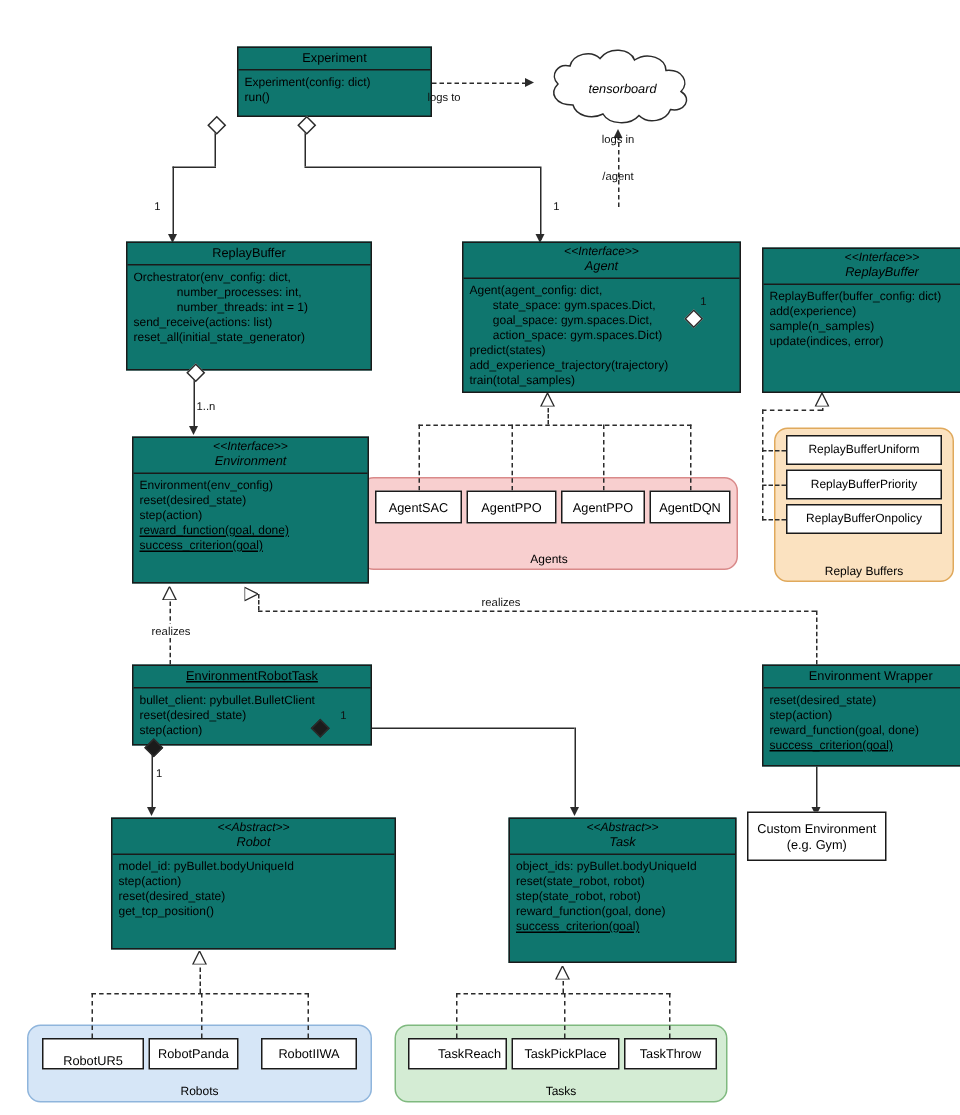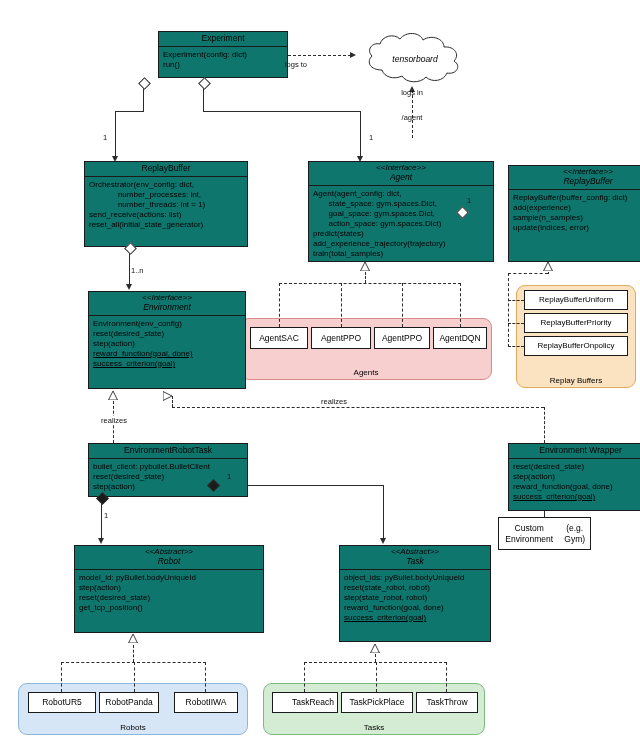--- a/index.html
+++ b/index.html
@@ -337,21 +337,21 @@
 
   <svg class="tri-right-o" style="left:163px;top:391px;" viewBox="0 0 10 10">
     <polygon points="0,0 10,5 0,10" fill="#ffffff" stroke="#2b2b2b" stroke-width="1"></polygon>
   </svg>
   <div class="dash-h" style="left:172px;top:407px;width:372px;"></div>
   <div class="dash-v" style="left:172px;top:396px;height:11px;"></div>
   <div class="dash-v" style="left:544px;top:407px;height:36px;"></div>
   <div class="lbl" style="left:310px;top:397px;width:48px;background:#fff;">realizes</div>
 
   <div class="uml" id="box-envrobottask" style="left:52px;top:443px;width:160px;height:54px;">
-    <div class="hdr" style="height:15px;">
+    <div class="hdr" style="height:15px;text-decoration:underline;">
       <span class="nm">EnvironmentRobotTask</span>
     </div>
     <div class="body">
       <div class="ln">bullet_client: pybullet.BulletClient</div>
       <div class="ln">reset(desired_state)</div>
       <div class="ln">step(action)</div>
     </div>
   </div>
 
   <div class="uml" id="box-envwrapper" style="left:472px;top:443px;width:145px;height:68px;">
@@ -362,21 +362,21 @@
       <div class="ln">reset(desired_state)</div>
       <div class="ln">step(action)</div>
       <div class="ln">reward_function(goal, done)</div>
       <div class="ln ul">success_criterion(goal)</div>
     </div>
   </div>
 
   <div class="ln-v" style="left:544px;top:511px;height:31px;"></div>
   <div class="arr-down" style="left:540.5px;top:538px;"></div>
 
-  <div class="simple" style="left:498px;top:517px;width:93px;height:33px;flex-direction:row;">
+  <div class="simple" style="left:498px;top:541px;width:93px;height:33px;flex-direction:column;">
     <span>Custom Environment</span>
     <span>(e.g. Gym)</span>
   </div>
 
   <div class="dia filled" style="left:98px;top:494px;"></div>
   <div class="ln-v" style="left:101px;top:502px;height:39px;"></div>
   <div class="arr-down" style="left:97.5px;top:538px;"></div>
   <div class="lbl" style="left:104px;top:511px;width:14px;text-align:left;">1</div>
 
   <div class="dia filled" style="left:209px;top:481px;"></div>
@@ -408,21 +408,21 @@
       <div class="ln">reset(state_robot, robot)</div>
       <div class="ln">step(state_robot, robot)</div>
       <div class="ln">reward_function(goal, done)</div>
       <div class="ln ul">success_criterion(goal)</div>
     </div>
   </div>
 
   <div class="group grp-robots" style="left:18px;top:683px;width:230px;height:52px;">
     <span class="glabel">Robots</span>
   </div>
-  <div class="simple" style="left:28px;top:692px;width:68px;height:21px;">
+  <div class="simple" style="left:28px;top:692px;width:68px;height:21px;align-items:flex-end;">
     <span>RobotUR5</span>
   </div>
   <div class="simple" style="left:99px;top:692px;width:60px;height:21px;">
     <span>RobotPanda</span>
   </div>
   <div class="simple" style="left:174px;top:692px;width:64px;height:21px;">
     <span>RobotIIWA</span>
   </div>
 
   <div class="dash-v" style="left:61px;top:662px;height:30px;"></div>

